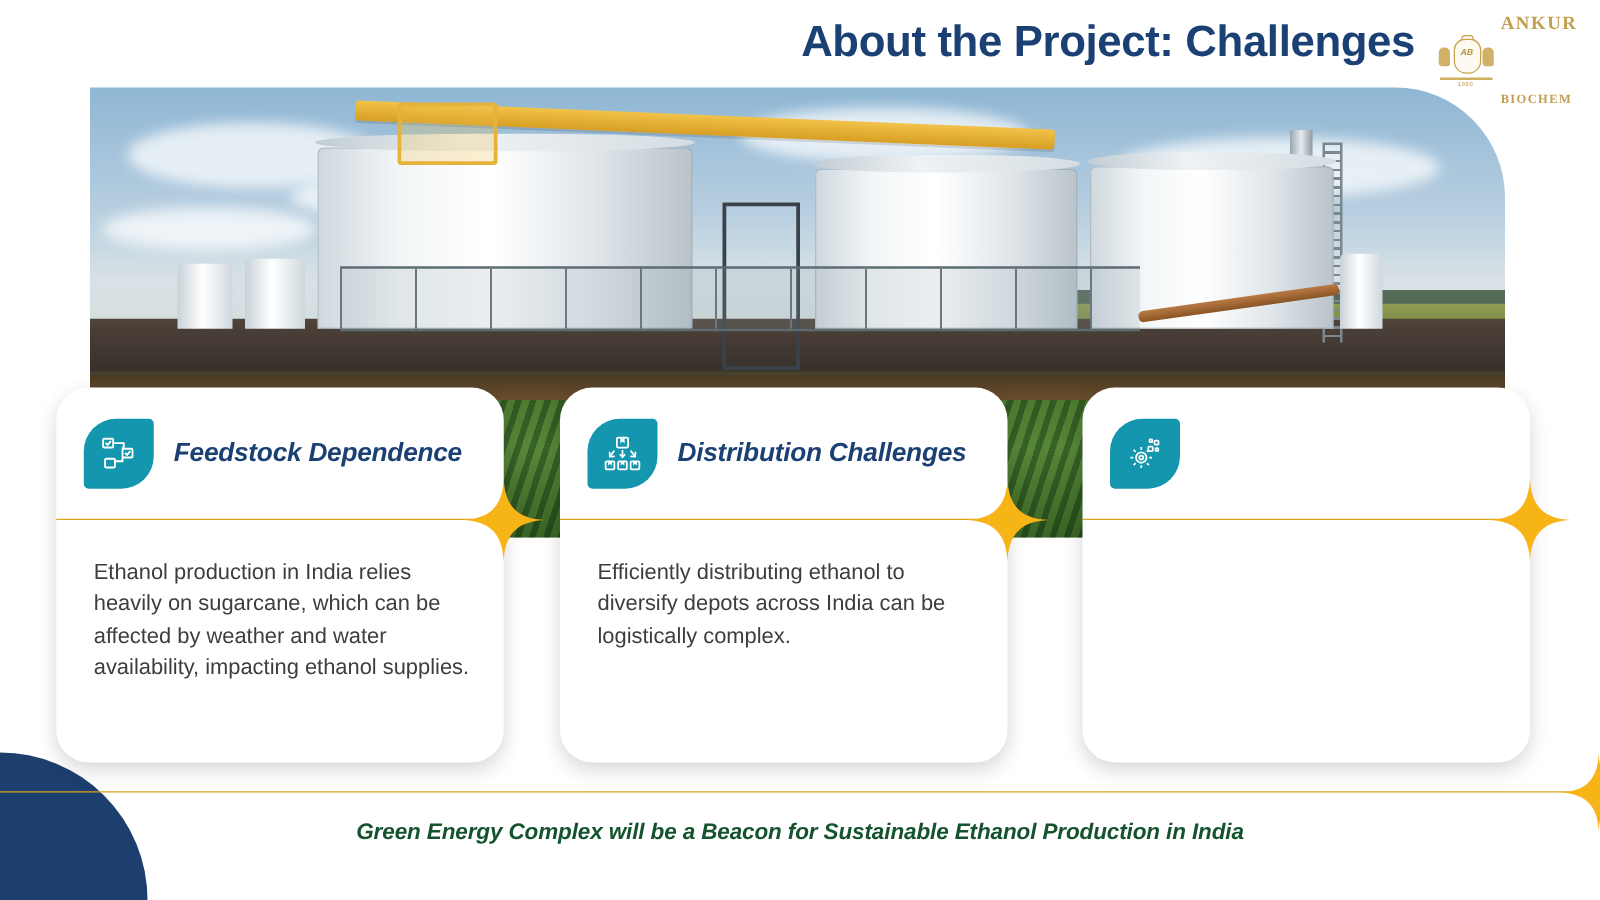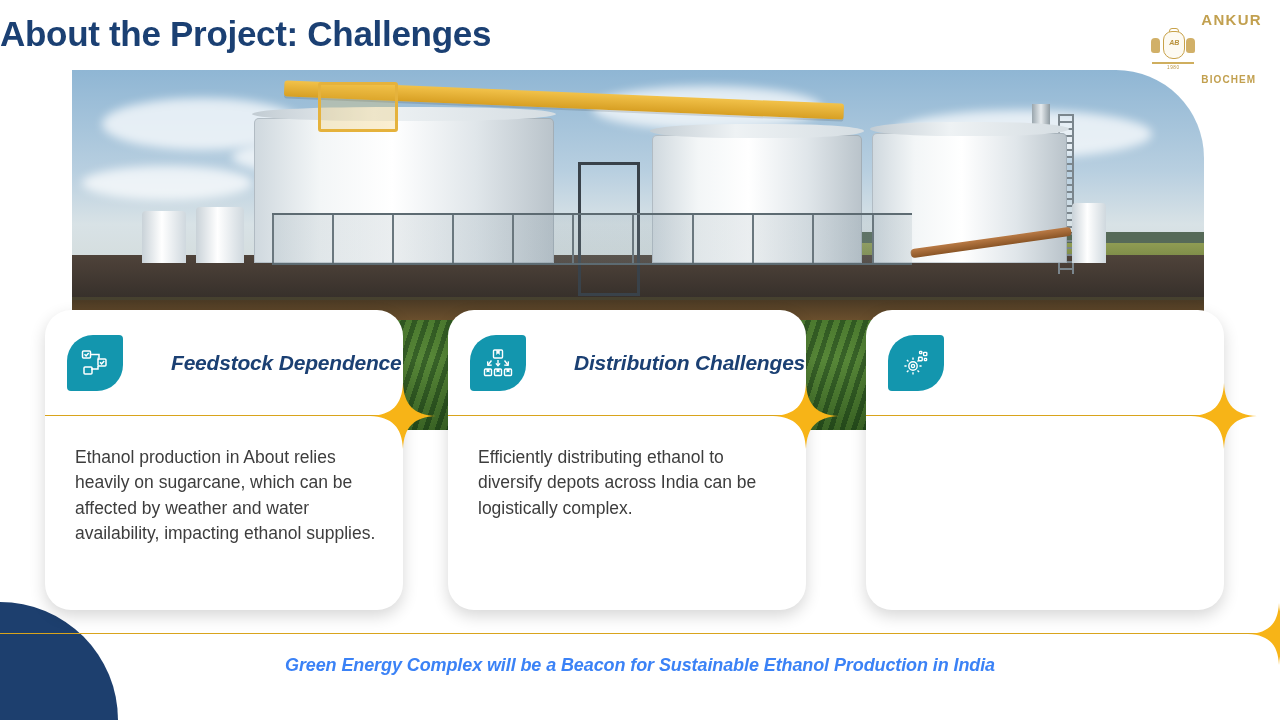--- a/index.html
+++ b/index.html
@@ -11,21 +11,21 @@
 
   
   .corner-navy{
     position:absolute;left:-118px;bottom:-118px;
     width:236px;height:236px;border-radius:50%;
     background:#1d3f6e;z-index:1;
   }
 
   
   .slide-title{
-    position:absolute;left:0;top:14px;width:1132px;text-align:left;
+    position:absolute;left:0;top:14px;width:1132px;text-align:right;
     font-size:35px;font-weight:bold;color:#1b4073;
     letter-spacing:-0.3px;z-index:6;
   }
 
   
   .logo{
     position:absolute;right:18px;top:12px;z-index:8;
     display:flex;align-items:center;gap:5px;
   }
   .logo-crest{position:relative;width:46px;height:40px;}
@@ -49,21 +49,21 @@
   }
   .logo-crest .lion-l{left:1px;}
   .logo-crest .lion-r{right:1px;}
   .logo-crest .base{
     position:absolute;left:2px;bottom:5px;width:42px;height:1.4px;background:#cfae5e;
   }
   .logo-crest .year{
     position:absolute;left:0;right:0;bottom:-1px;text-align:center;
     font-size:4.6px;color:#b8913c;letter-spacing:.6px;
   }
-  .logo-text{line-height:1.02;}
+  .logo-text{line-height:1.02;font-family:Liberation Serif, serif;}
   .logo-text .l1{font-size:15px;font-weight:bold;color:#c2a04f;letter-spacing:1.3px;}
   .logo-text .l2{font-size:10px;font-weight:bold;color:#c2a04f;letter-spacing:1.1px;margin-top:48px;}
 
   
   .hero{
     position:absolute;left:72px;top:70px;width:1132px;height:241px;
     border-radius:0 88px 0 0;overflow:hidden;z-index:2;
     background:linear-gradient(#8fb6d4 0%,#b8cfe0 42%,#d8e2e6 64%,#cfd6d2 100%);
   }
   .hero .ground{
@@ -158,21 +158,21 @@
     position:absolute;top:310px;width:358px;height:300px;
     background:#ffffff;border-radius:26px;z-index:4;
     box-shadow:0 6px 16px rgba(0,0,0,.16);
   }
   .card.c1{left:45px;}
   .card.c2{left:448px;}
   .card.c3{left:866px;}
 
   .card-head{
     position:relative;height:105px;display:flex;align-items:center;
-    padding-left:22px;box-sizing:border-box;gap:32px;
+    padding-left:22px;box-sizing:border-box;
   }
   .leaf{
     width:56px;height:56px;flex:0 0 56px;
     background:#1396ae;
     border-radius:26px 4px 26px 4px;
     display:flex;align-items:center;justify-content:center;
     transform:rotate(0deg);
   }
   .leaf svg{display:block;}
   .card-title{
@@ -195,21 +195,21 @@
   
   .footer-line{
     position:absolute;left:0;top:633px;width:1280px;height:0;
     border-top:1.7px solid #d9a41c;z-index:4;
   }
   .footer-star{
     position:absolute;right:-30px;top:603px;width:62px;height:62px;z-index:5;
   }
   .footer-text{
     position:absolute;left:0;top:655px;width:1280px;text-align:center;
-    font-size:18px;font-weight:bold;font-style:italic;color:#3b82f6;
+    font-size:18px;font-weight:bold;font-style:italic;color:#14532d;
     z-index:6;letter-spacing:-.1px;
   }
 </style>
 </head>
 <body>
 
 <div class="corner-navy"></div>
 
 <div class="slide-title">About the Project: Challenges</div>
 
@@ -277,21 +277,21 @@
       </svg>
     </div>
     <div class="card-title">Feedstock Dependence</div>
   </div>
   <div class="divider"></div>
   <div class="star">
     <svg width="66" height="66" viewBox="0 0 66 66">
       <path d="M33 0 C34 22 44 32 66 33 C44 34 34 44 33 66 C32 44 22 34 0 33 C22 32 32 22 33 0 Z" fill="#f7b417"></path>
     </svg>
   </div>
-  <div class="card-body">Ethanol production in About relies heavily on sugarcane, which can be affected by weather and water availability, impacting ethanol supplies.</div>
+  <div class="card-body">Ethanol production in India relies heavily on sugarcane, which can be affected by weather and water availability, impacting ethanol supplies.</div>
 </div>
 
 <div class="card c2">
   <div class="card-head">
     <div class="leaf">
       <svg width="30" height="30" viewBox="0 0 30 30" fill="none" stroke="#ffffff" stroke-width="1.4">
         <rect x="10.5" y="2" width="9" height="8" rx="1"></rect>
         <path d="M14 2v3.2l1 -1 1 1V2"></path>
         <rect x="1.5" y="21" width="7" height="6.5" rx="1"></rect>
         <path d="M4.2 21v2l .8-.8 .8 .8v-2"></path>

